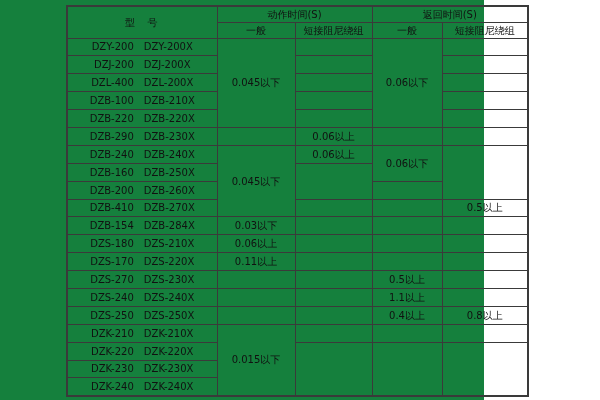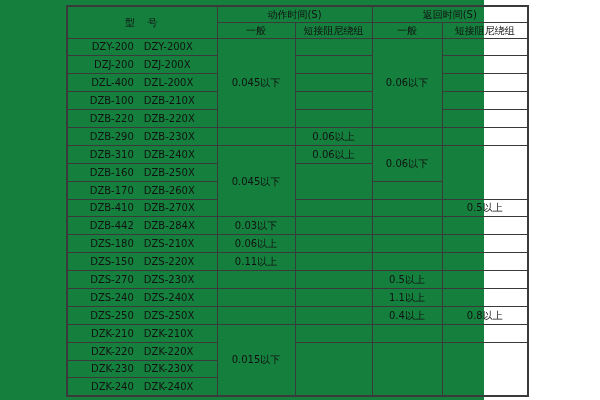--- a/index.html
+++ b/index.html
@@ -111,62 +111,62 @@
             </div>
           </td>
           <td></td>
           <td>0.06以上</td>
           <td></td>
           <td></td>
         </tr>
         <tr>
           <td>
             <div class="model-pair">
-              <span>DZB-310</span>
+              <span>DZB-240</span>
               <span>DZB-240X</span>
             </div>
           </td>
           <td rowspan="4">0.045以下</td>
           <td>0.06以上</td>
           <td rowspan="2">0.06以下</td>
           <td rowspan="3"></td>
         </tr>
         <tr>
           <td>
             <div class="model-pair">
               <span>DZB-160</span>
               <span>DZB-250X</span>
             </div>
           </td>
           <td rowspan="2"></td>
         </tr>
         <tr>
           <td>
             <div class="model-pair">
-              <span>DZB-170</span>
+              <span>DZB-200</span>
               <span>DZB-260X</span>
             </div>
           </td>
           <td></td>
         </tr>
         <tr>
           <td>
             <div class="model-pair">
               <span>DZB-410</span>
               <span>DZB-270X</span>
             </div>
           </td>
           <td></td>
           <td></td>
           <td>0.5以上</td>
         </tr>
         <tr>
           <td>
             <div class="model-pair">
-              <span>DZB-442</span>
+              <span>DZB-154</span>
               <span>DZB-284X</span>
             </div>
           </td>
           <td>0.03以下</td>
           <td></td>
           <td></td>
           <td></td>
         </tr>
         <tr>
           <td>
@@ -176,21 +176,21 @@
             </div>
           </td>
           <td>0.06以上</td>
           <td></td>
           <td></td>
           <td></td>
         </tr>
         <tr>
           <td>
             <div class="model-pair">
-              <span>DZS-150</span>
+              <span>DZS-170</span>
               <span>DZS-220X</span>
             </div>
           </td>
           <td>0.11以上</td>
           <td></td>
           <td></td>
           <td></td>
         </tr>
         <tr>
           <td>

